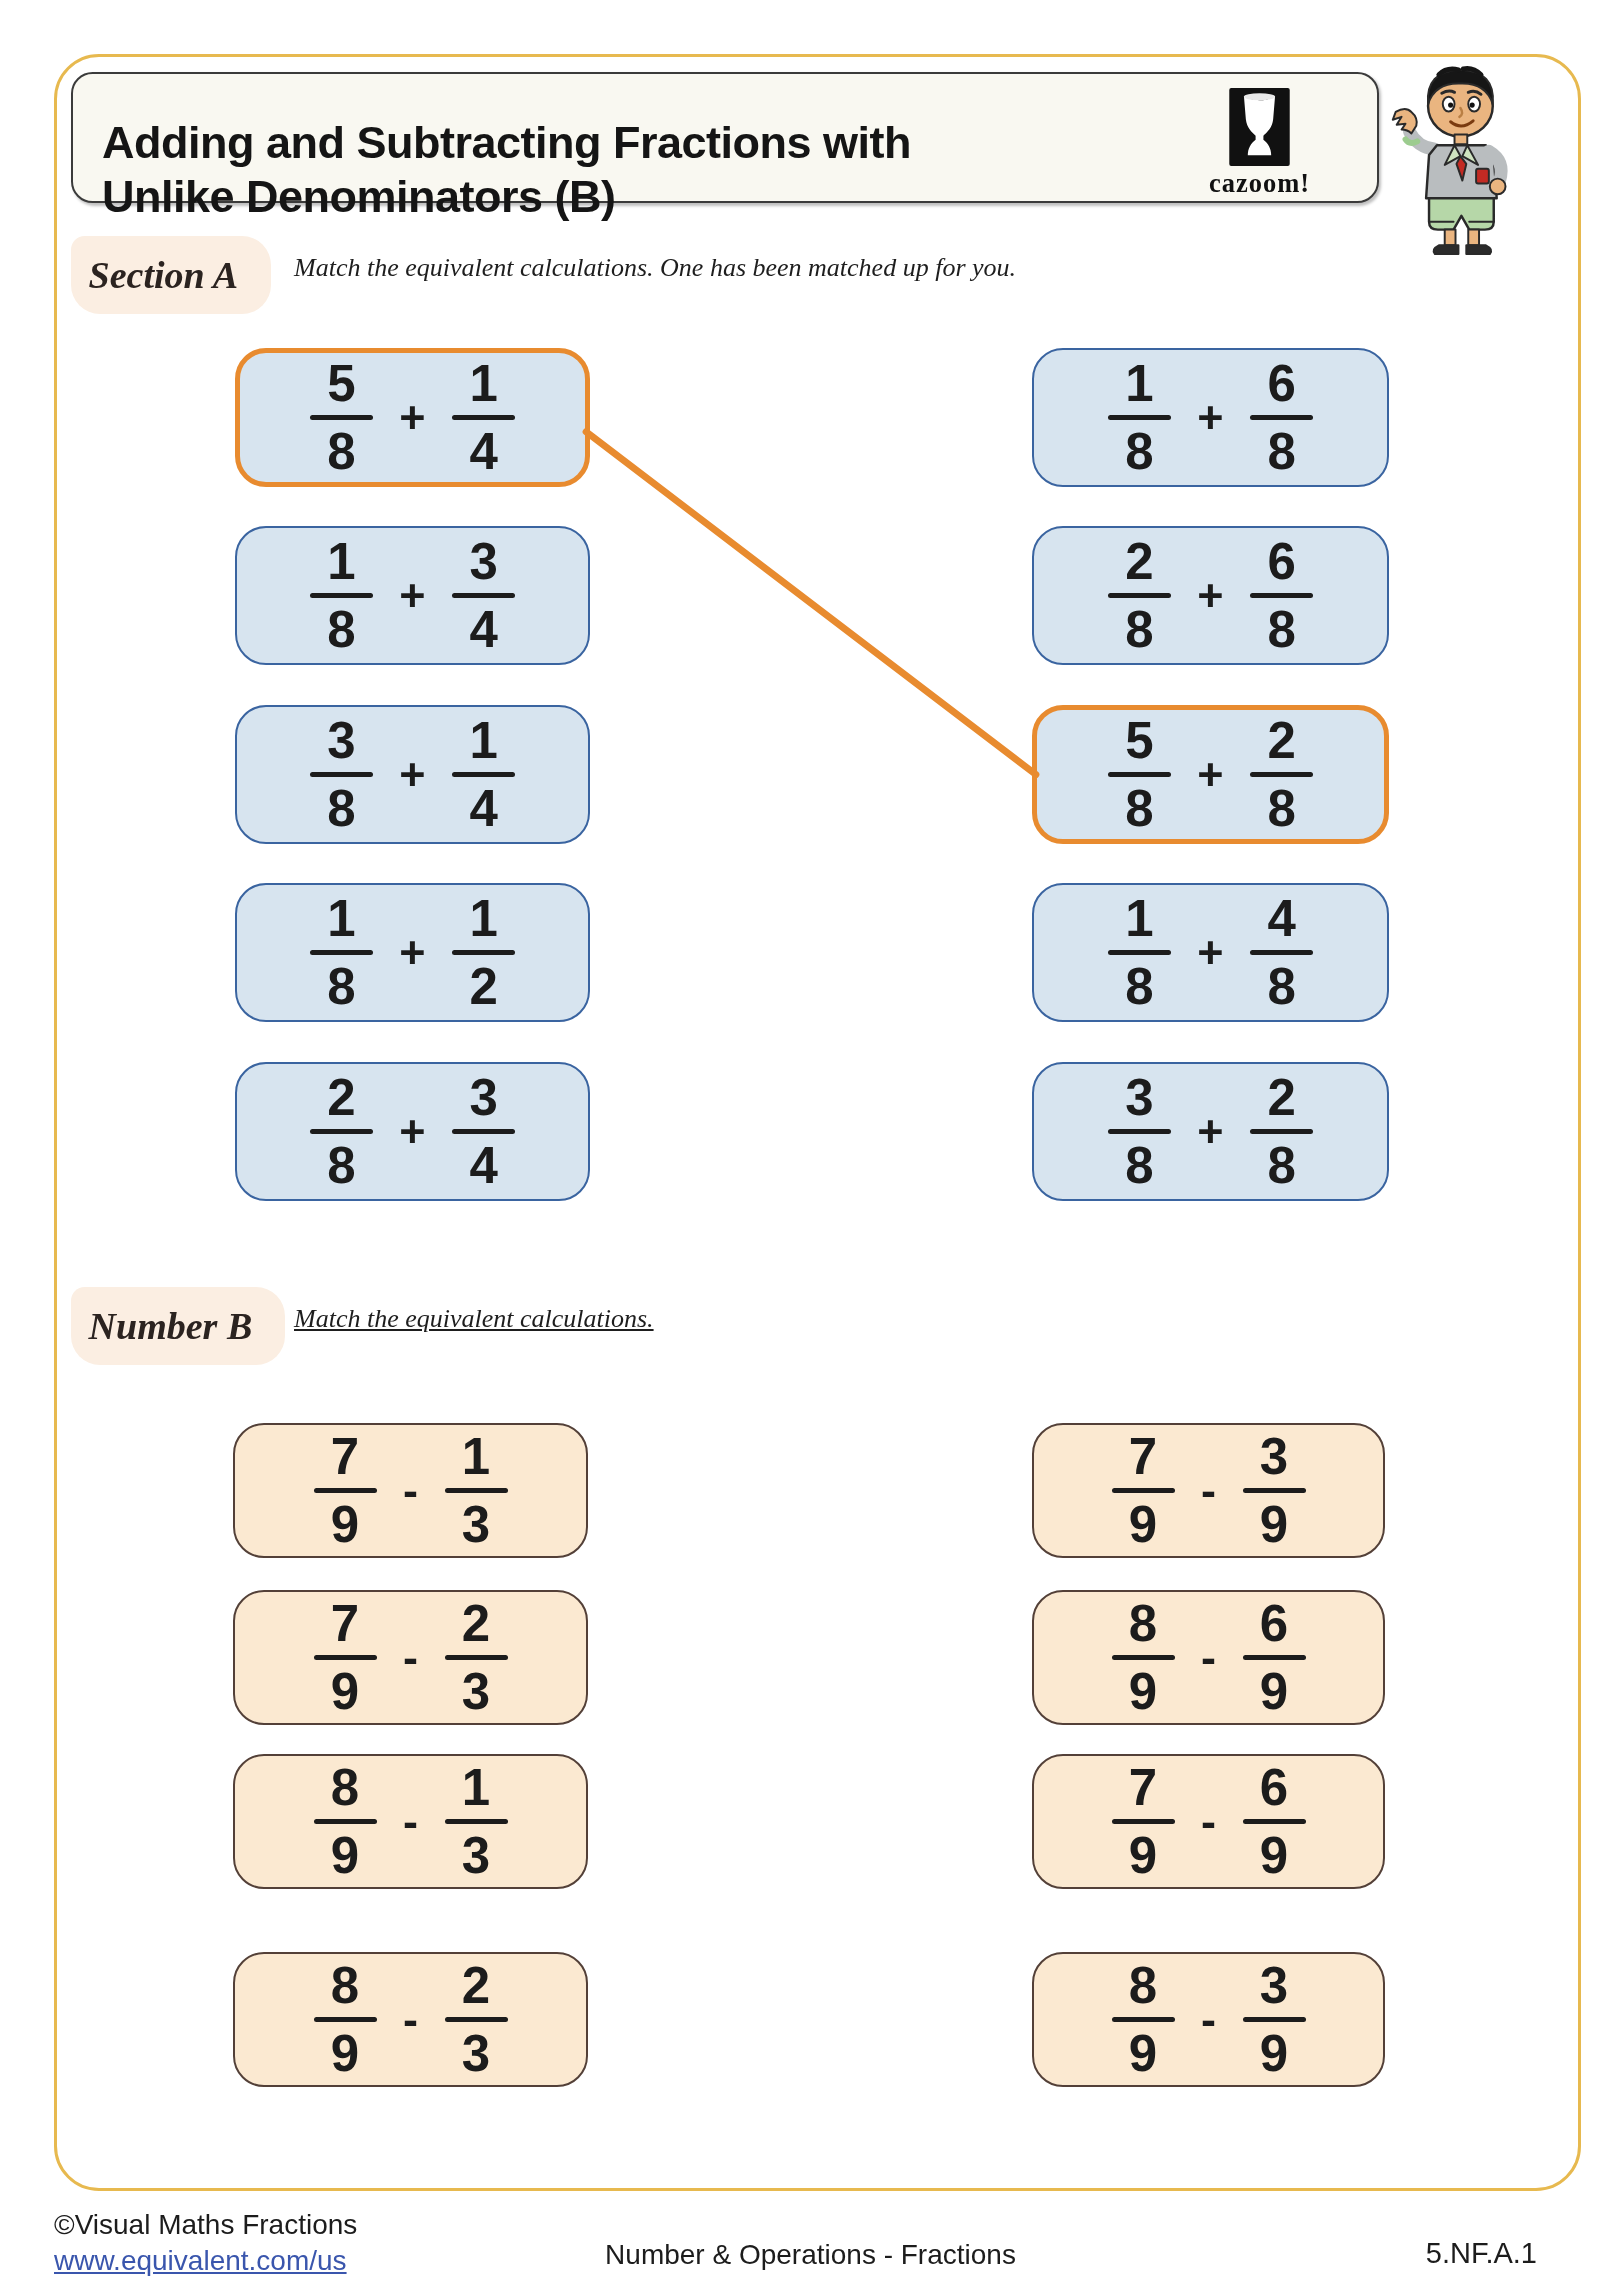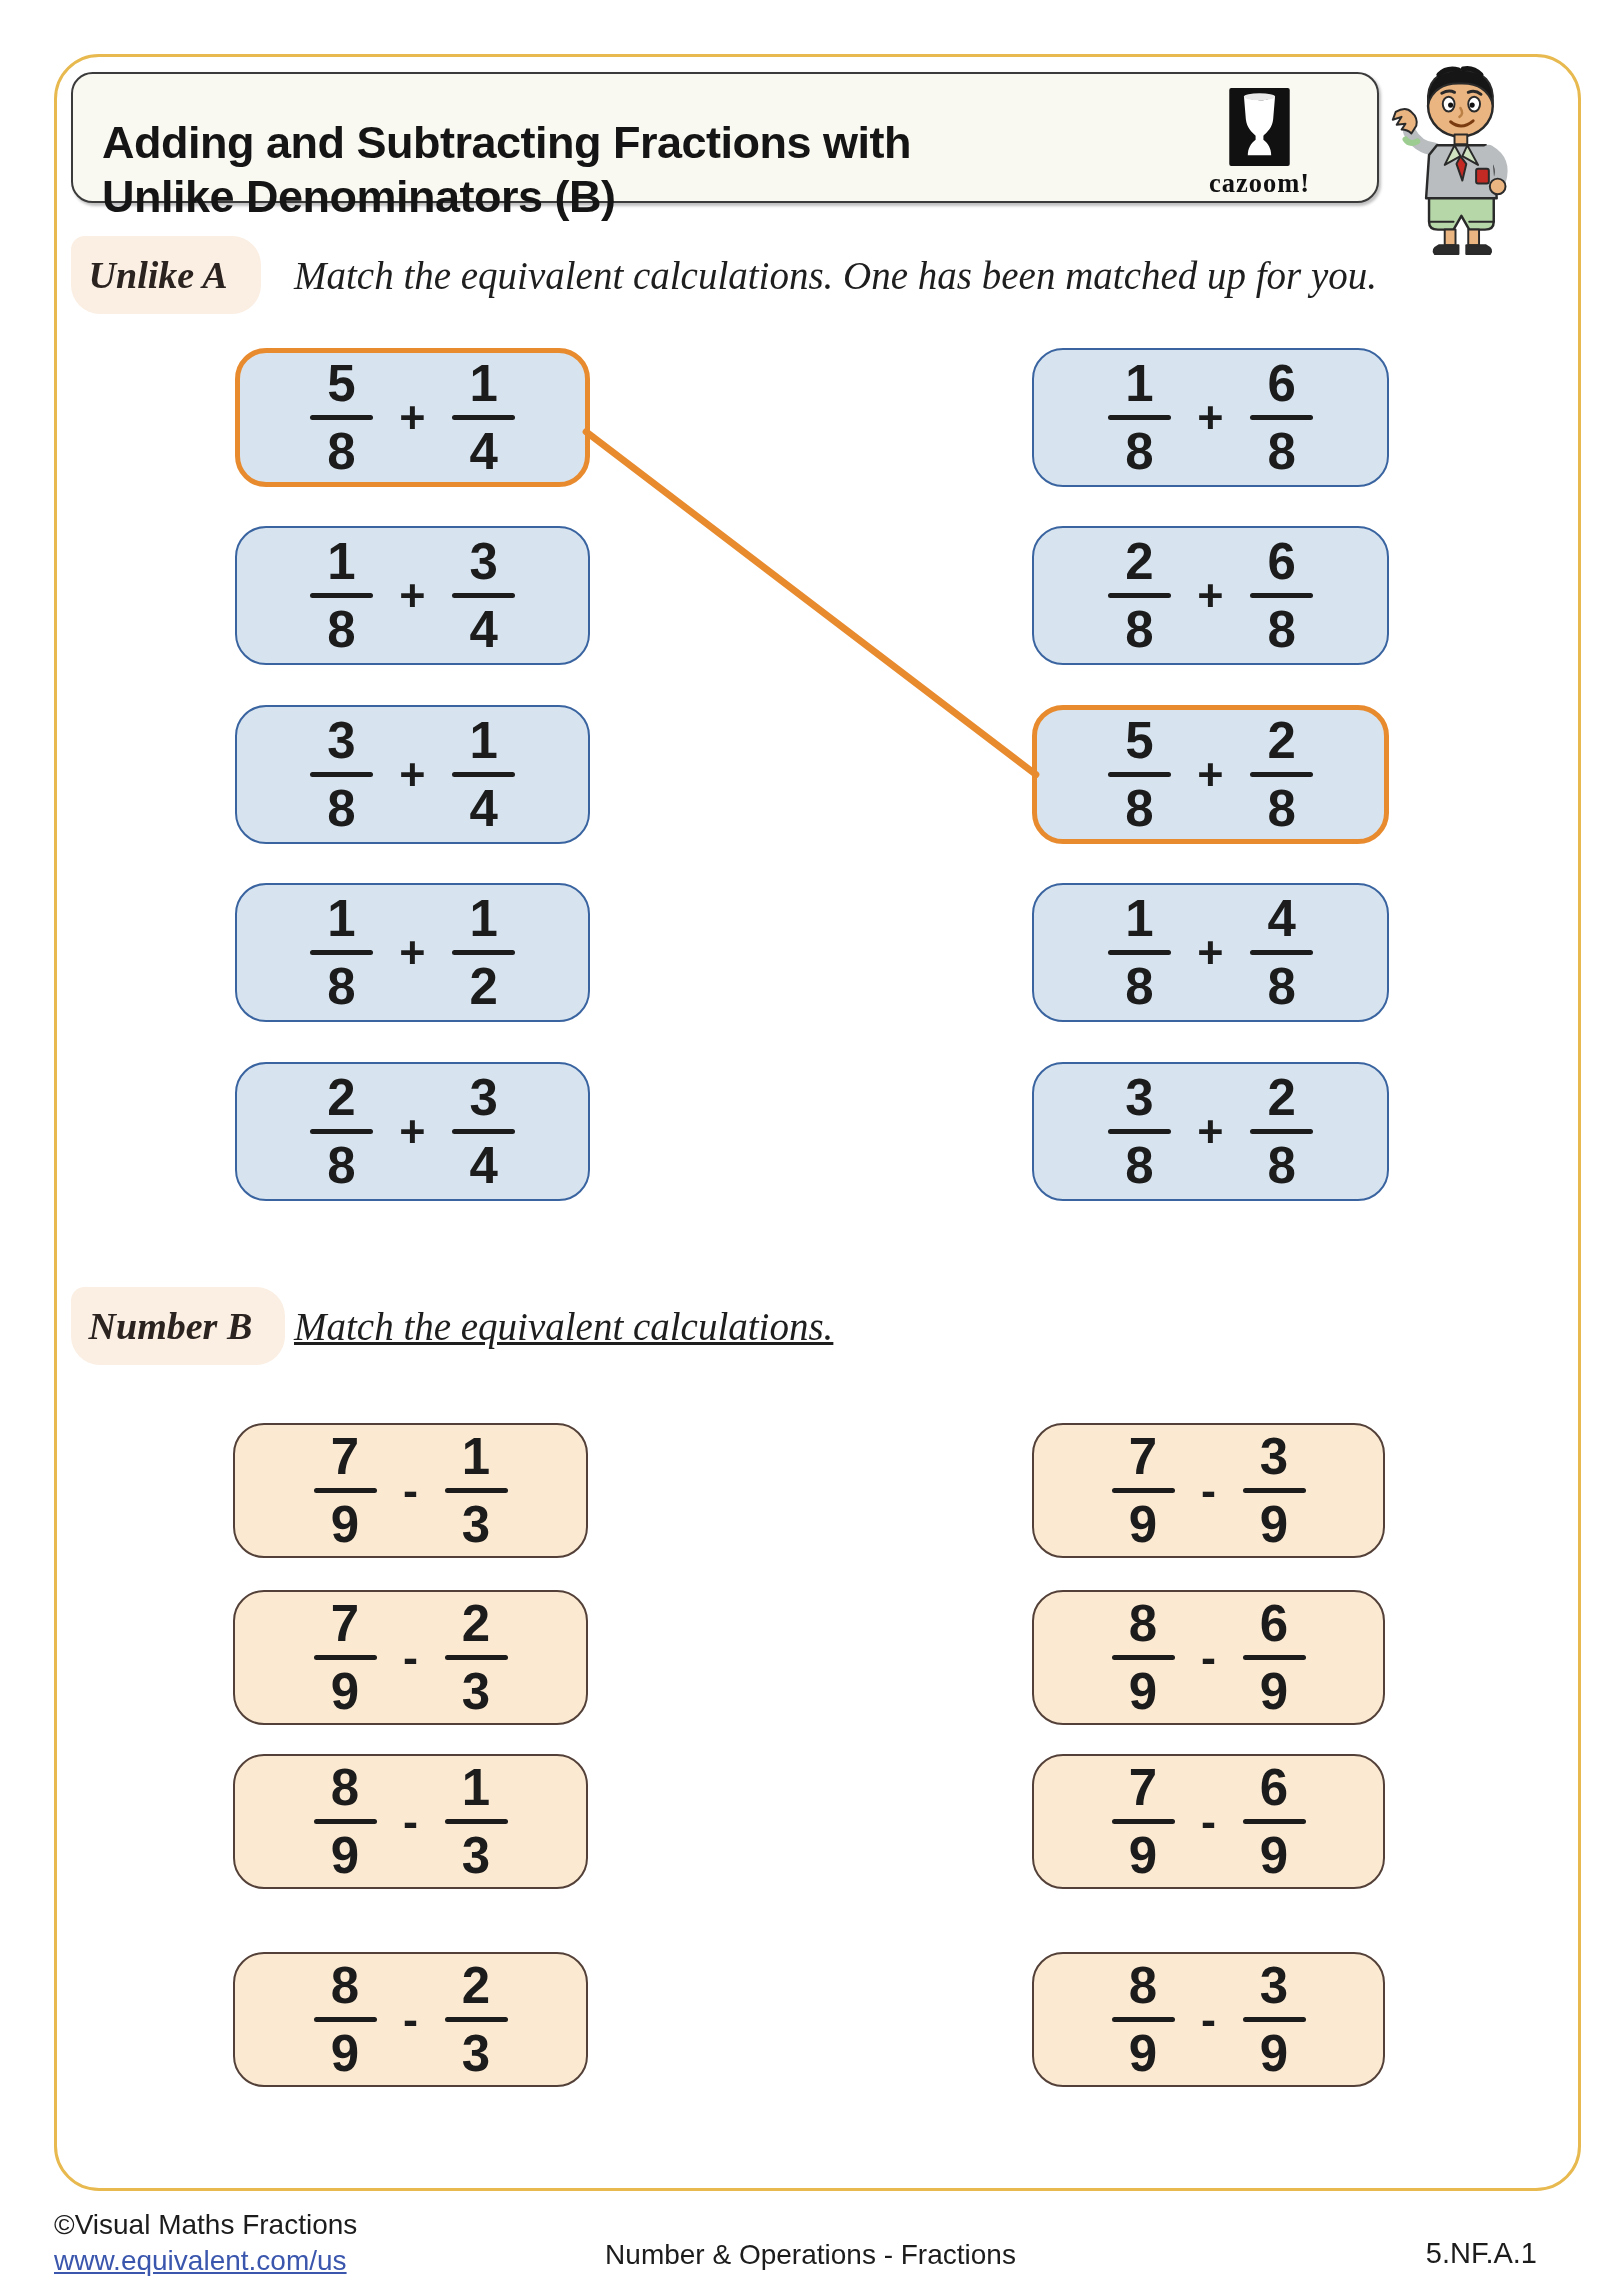--- a/index.html
+++ b/index.html
@@ -18,21 +18,21 @@
   .logo-word{font-family:"Liberation Serif",serif;font-weight:bold;font-size:26.5px;
         letter-spacing:1px;margin-top:-2px;color:#111;}
   .boy{position:absolute;left:1370px;top:59px;}
   
   .pill{position:absolute;left:71px;height:78px;background:var(--pill_bg);
         border-radius:13.7px 29px 29px 29px;display:flex;align-items:center;
         padding:0 33px 0 17.6px;}
   .pill span{font-family:"Liberation Serif",serif;font-style:italic;font-weight:bold;
         font-size:38px;color:#2b2320;}
   .instr{position:absolute;font-family:"Liberation Serif",serif;font-style:italic;
-        font-size:39px;color:#1e1e1e;white-space:nowrap;}
+        font-size:26px;color:#1e1e1e;white-space:nowrap;}
   
   .card{position:absolute;box-sizing:border-box;display:flex;align-items:center;
         justify-content:center;border-radius:31px;}
   .card.blue{background:var(--blue_fill);border:2.9px solid var(--blue_border);}
   .card.peach{background:var(--peach_fill);border:2.9px solid var(--peach_border);}
   .card.matched{border:5.9px solid var(--highlight);}
   .frac{display:inline-flex;flex-direction:column;align-items:center;}
   .num,.den{font-size:51px;font-weight:bold;line-height:1;color:#1c1c1c;}
   .fbar{width:63px;height:4.9px;background:#1c1c1c;border-radius:2.9px;margin:5.9px 0;}
   .op{font-size:45px;font-weight:bold;margin:0 26.5px;color:#1c1c1c;}
@@ -98,21 +98,21 @@
       <path d="M60 166 h25 M101 166 h25" fill="none" stroke-width="2"></path>
 
       <rect x="76" y="174" width="11" height="16" fill="#eab580" stroke-width="2"></rect>
       <rect x="100" y="174" width="11" height="16" fill="#eab580" stroke-width="2"></rect>
       <path d="M70 190 h20 v9 h-24 q-4 -5 4 -9 Z" fill="#2b2b2b" stroke-width="2"></path>
       <path d="M98 190 h20 q8 4 4 9 h-24 Z" fill="#2b2b2b" stroke-width="2"></path>
     </g>
   </svg>
 
   <div class="pill" style="top:236px;">
-    <span>Unlike A</span>
+    <span>Section A</span>
   </div>
   <div class="instr" style="left:294px;top:253px;">Match the equivalent calculations. One has been matched up for you.</div>
   <div>
       <div class="card blue matched" style="left: 235px; top: 348px; width: 355px; height: 139px;">
         <span class="frac">
           <span class="num">5</span>
           <span class="fbar"></span>
           <span class="den">8</span>
         </span>
         <span class="op">+</span>

